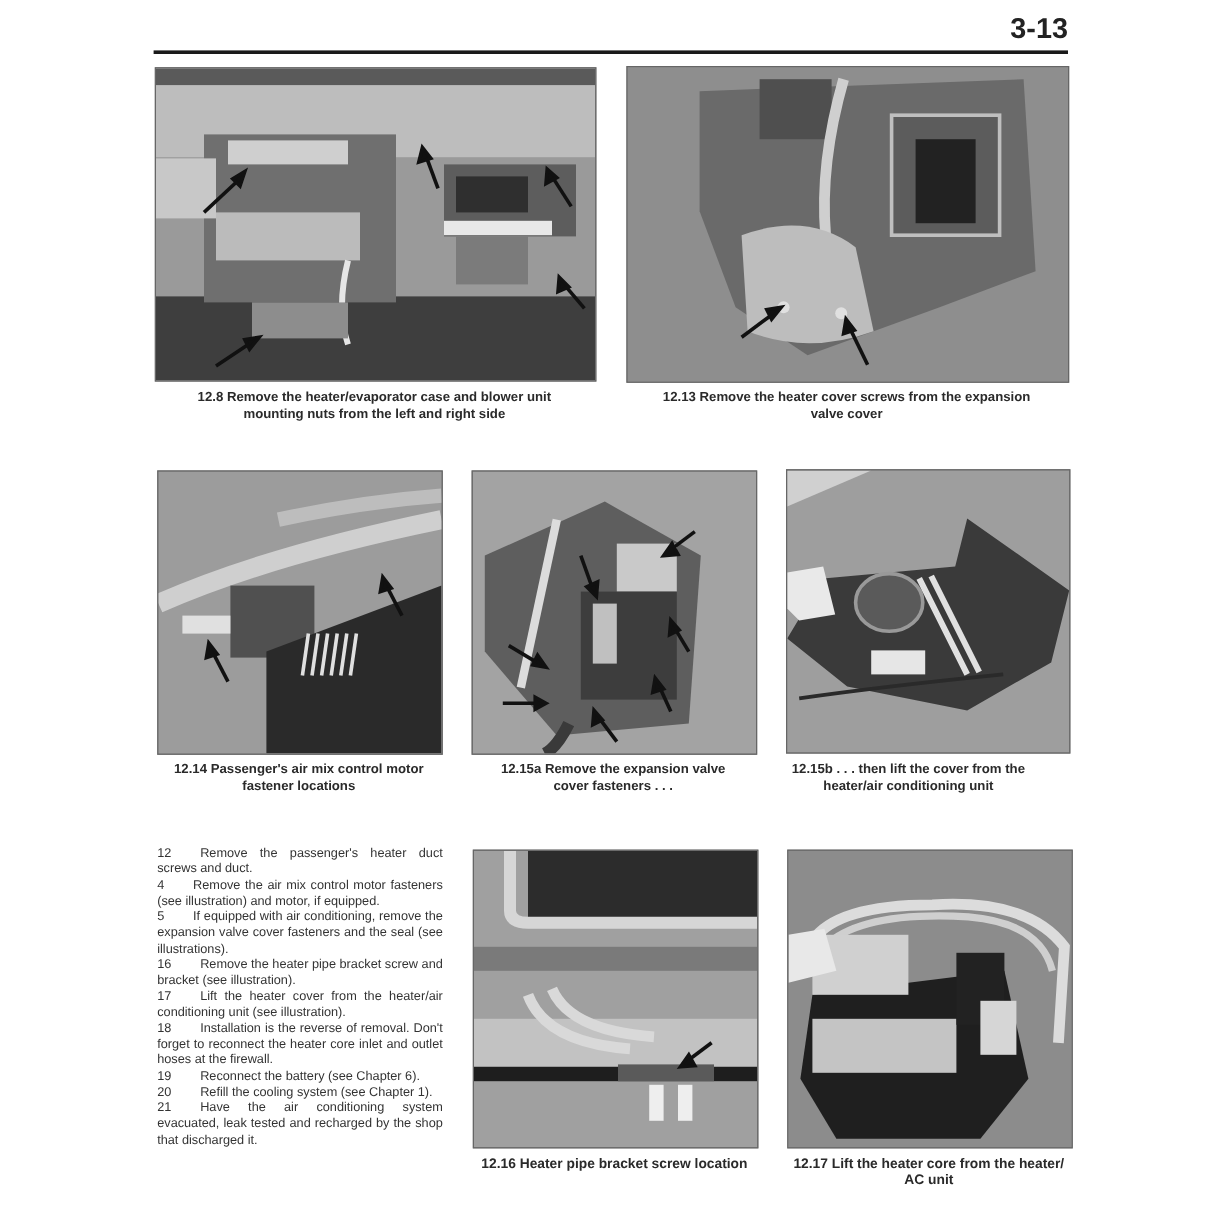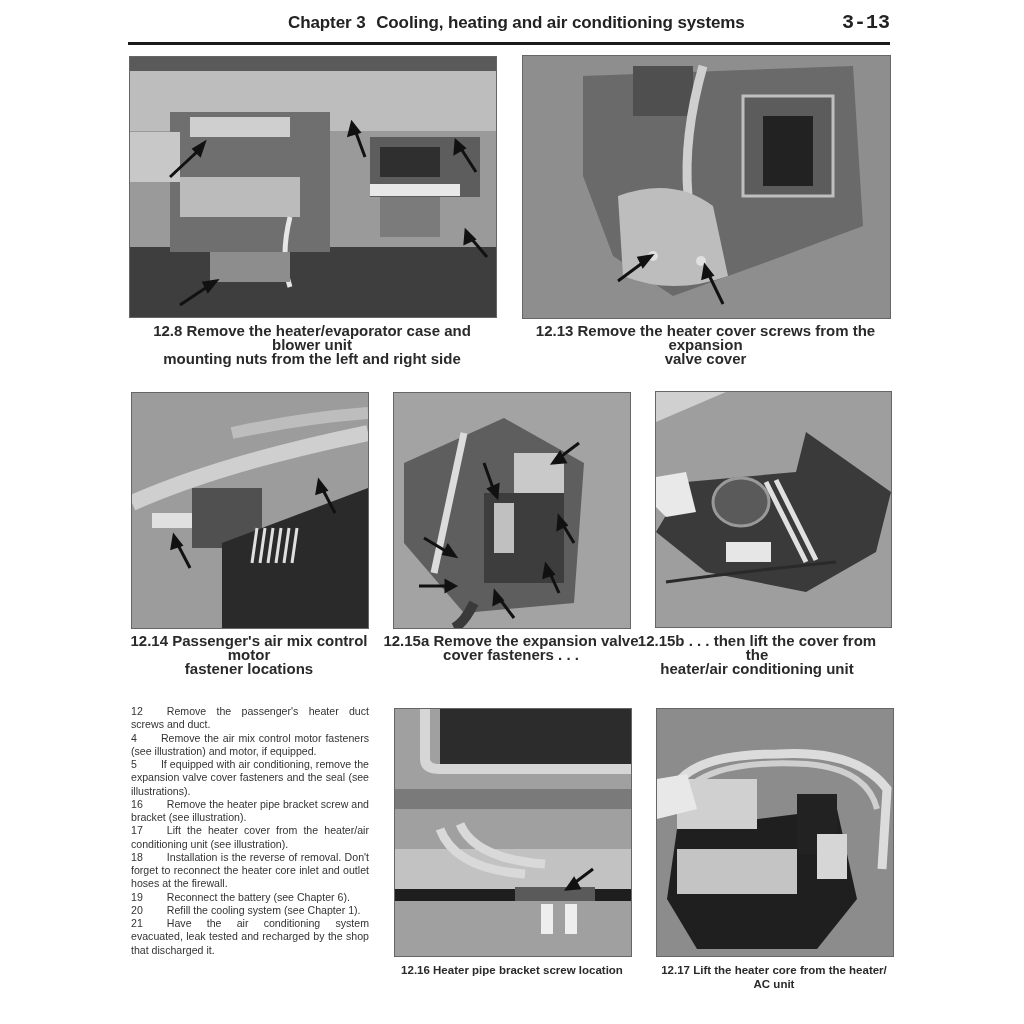--- a/index.html
+++ b/index.html
@@ -33,40 +33,39 @@
       white-space: nowrap;
       letter-spacing: -0.1px;
     }
     .header-title .chap {
       margin-right: 6px;
     }
     .header-page {
       position: absolute;
       right: 0;
       top: 1px;
-      font-size: 20px;
+      font-size: 24px;
       font-weight: bold;
       color: #222;
-      font-family: Liberation Mono, monospace;
     }
     .photo {
       position: absolute;
       border: 1px solid #666;
       overflow: hidden;
       background: #8a8a8a;
     }
     .photo svg {
       width: 100%;
       height: 100%;
       display: block;
     }
     .caption {
       position: absolute;
       text-align: center;
-      font-size: 15px;
+      font-size: 11px;
       font-weight: bold;
       line-height: 14px;
       color: #2a2a2a;
     }
     .caption.big {
       font-size: 11.5px;
     }
     .body-text {
       position: absolute;
       left: 131px;
@@ -81,24 +80,20 @@
       margin: 0;
     }
     .body-text .num {
       margin-right: 24px;
     }
   </style>
 </head>
 <body>
 
 <div class="header">
-  <div class="header-title">
-    <span class="chap">Chapter 3</span>
-    <span>Cooling, heating and air conditioning systems</span>
-  </div>
   <div class="header-page">3-13</div>
 </div>
 
 <div class="photo" style="left:129px;top:56px;width:366px;height:260px;">
   <svg viewBox="0 0 366 260" preserveAspectRatio="none">
     <rect width="366" height="260" fill="#9a9a9a"></rect>
     <rect x="0" y="0" width="366" height="14" fill="#5a5a5a"></rect>
     <rect x="0" y="14" width="366" height="60" fill="#bdbdbd"></rect>
     <rect x="0" y="190" width="366" height="70" fill="#3e3e3e"></rect>
     <rect x="40" y="55" width="160" height="140" fill="#6f6f6f"></rect>

